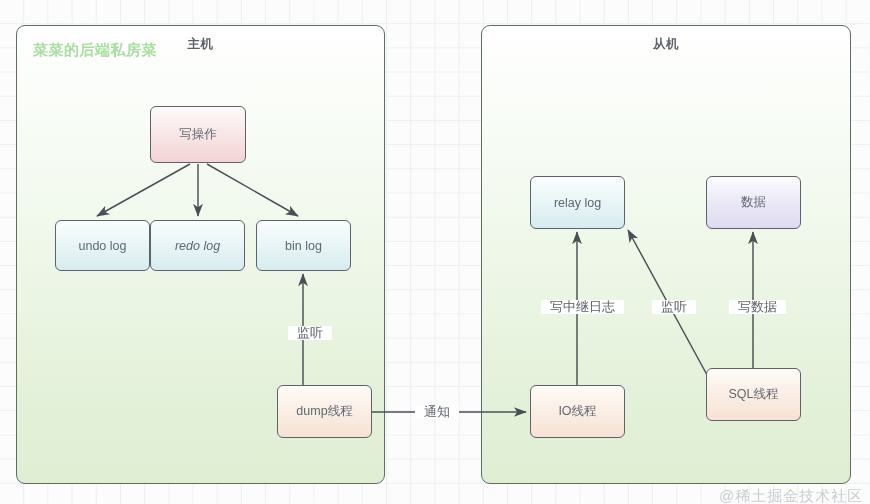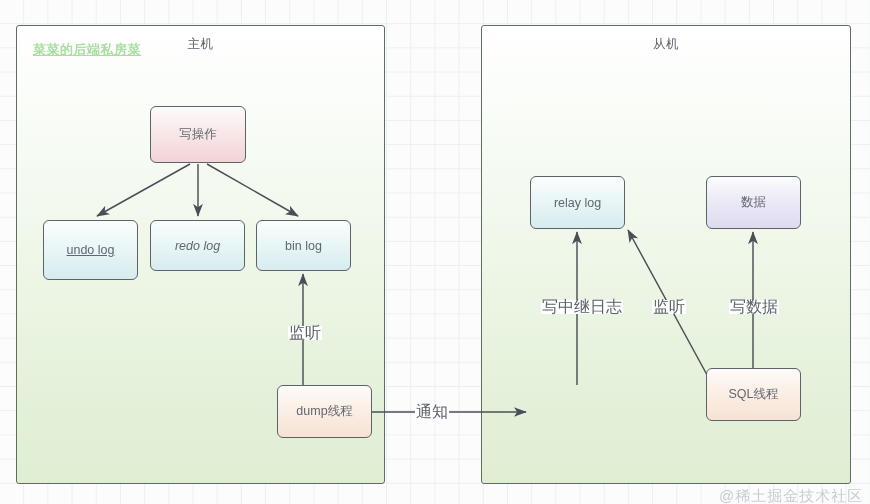--- a/index.html
+++ b/index.html
@@ -15,23 +15,24 @@
       linear-gradient(to right, #eceff1 1px, transparent 1px),
       linear-gradient(to bottom, #eceff1 1px, transparent 1px);
     background-size:24.2px 24.2px;
     background-position:-1px -1px;
   }
 
   
   .panel{
     position:absolute;
     border:1.6px solid #5d6d62;
-    border-radius:3px;
+    border-radius:9px;
     background:linear-gradient(to bottom,#ffffff 0%,#f6fbf3 28%,#e6f2dc 75%,#dfeed3 100%);
     box-shadow:0 0 0 0 rgba(0,0,0,0);
+    font-weight:bold;
   }
   .panel-title{
     position:absolute;left:0;right:0;top:10px;
     text-align:center;
     font-size:12.5px;color:#5b6168;
     letter-spacing:.5px;
   }
 
   
   .node{
@@ -44,38 +45,37 @@
     box-sizing:border-box;
   }
   .node.pink{background:linear-gradient(to bottom,#fdfbfb 0%,#f8e8e8 45%,#f3d3d6 100%);}
   .node.blue{background:linear-gradient(to bottom,#fbfdfd 0%,#eaf6f7 45%,#d6ecee 100%);}
   .node.peach{background:linear-gradient(to bottom,#fdfbf9 0%,#fbefe6 45%,#f7e2d3 100%);}
   .node.lav{background:linear-gradient(to bottom,#fcfcfe 0%,#eceaf6 45%,#dedaf0 100%);}
 
   
   .edge-label{
     position:absolute;
-    font-size:16px;color:#5b6168;
+    font-size:13px;color:#5b6168;
     background:#ffffff;
-    padding:0 1px;
+    padding:0 9px;
     white-space:nowrap;
     line-height:14px;
   }
 
   
   #edges{position:absolute;left:0;top:0;width:870px;height:504px;pointer-events:none;}
 
   
   .wm-green{
     position:absolute;
-    font-size:13px;font-weight:bold;
+    font-size:15px;font-weight:bold;
     color:#a8dea0;
     letter-spacing:.5px;
     white-space:nowrap;
-    text-decoration:underline;
   }
   .wm-gray{
     position:absolute;
     font-size:15px;
     color:#c9cdd2;
     white-space:nowrap;
     letter-spacing:1px;
   }
 </style>
 </head>
@@ -114,32 +114,33 @@
       <line x1="577" y1="385" x2="577" y2="232"></line>
 
       <line x1="712" y1="384" x2="628" y2="230"></line>
 
       <line x1="753" y1="385" x2="753" y2="232"></line>
     </g>
   </svg>
 
   <div class="node pink" style="left:150px;top:106px;width:96px;height:57px;text-align:center;">写操作</div>
 
-  <div class="node blue" style="left:43px;top:220px;width:95px;height:60px;text-decoration:underline;">undo log</div>
+  <div class="node blue" style="left:55px;top:220px;width:95px;height:51px;">undo log</div>
 
   <div class="node blue" style="left:150px;top:220px;width:95px;height:51px;font-style:italic;">redo log</div>
 
   <div class="node blue" style="left:256px;top:220px;width:95px;height:51px;">bin log</div>
 
   <div class="node peach" style="left:256px;top:385px;width:95px;height:53px;margin-left:21px;">dump线程</div>
 
   <div class="node blue" style="left:530px;top:176px;width:95px;height:53px;">relay log</div>
 
   <div class="node lav" style="left:706px;top:176px;width:95px;height:53px;">数据</div>
 
+  <div class="node peach" style="left:530px;top:385px;width:95px;height:53px;">IO线程</div>
 
   <div class="node peach" style="left:706px;top:368px;width:95px;height:53px;">SQL线程</div>
 
   <div class="edge-label" style="left:288px;top:326px;">监听</div>
 
   <div class="edge-label" style="left:415px;top:405px;">通知</div>
 
   <div class="edge-label" style="left:541px;top:300px;">写中继日志</div>
 
   <div class="edge-label" style="left:652px;top:300px;">监听</div>

